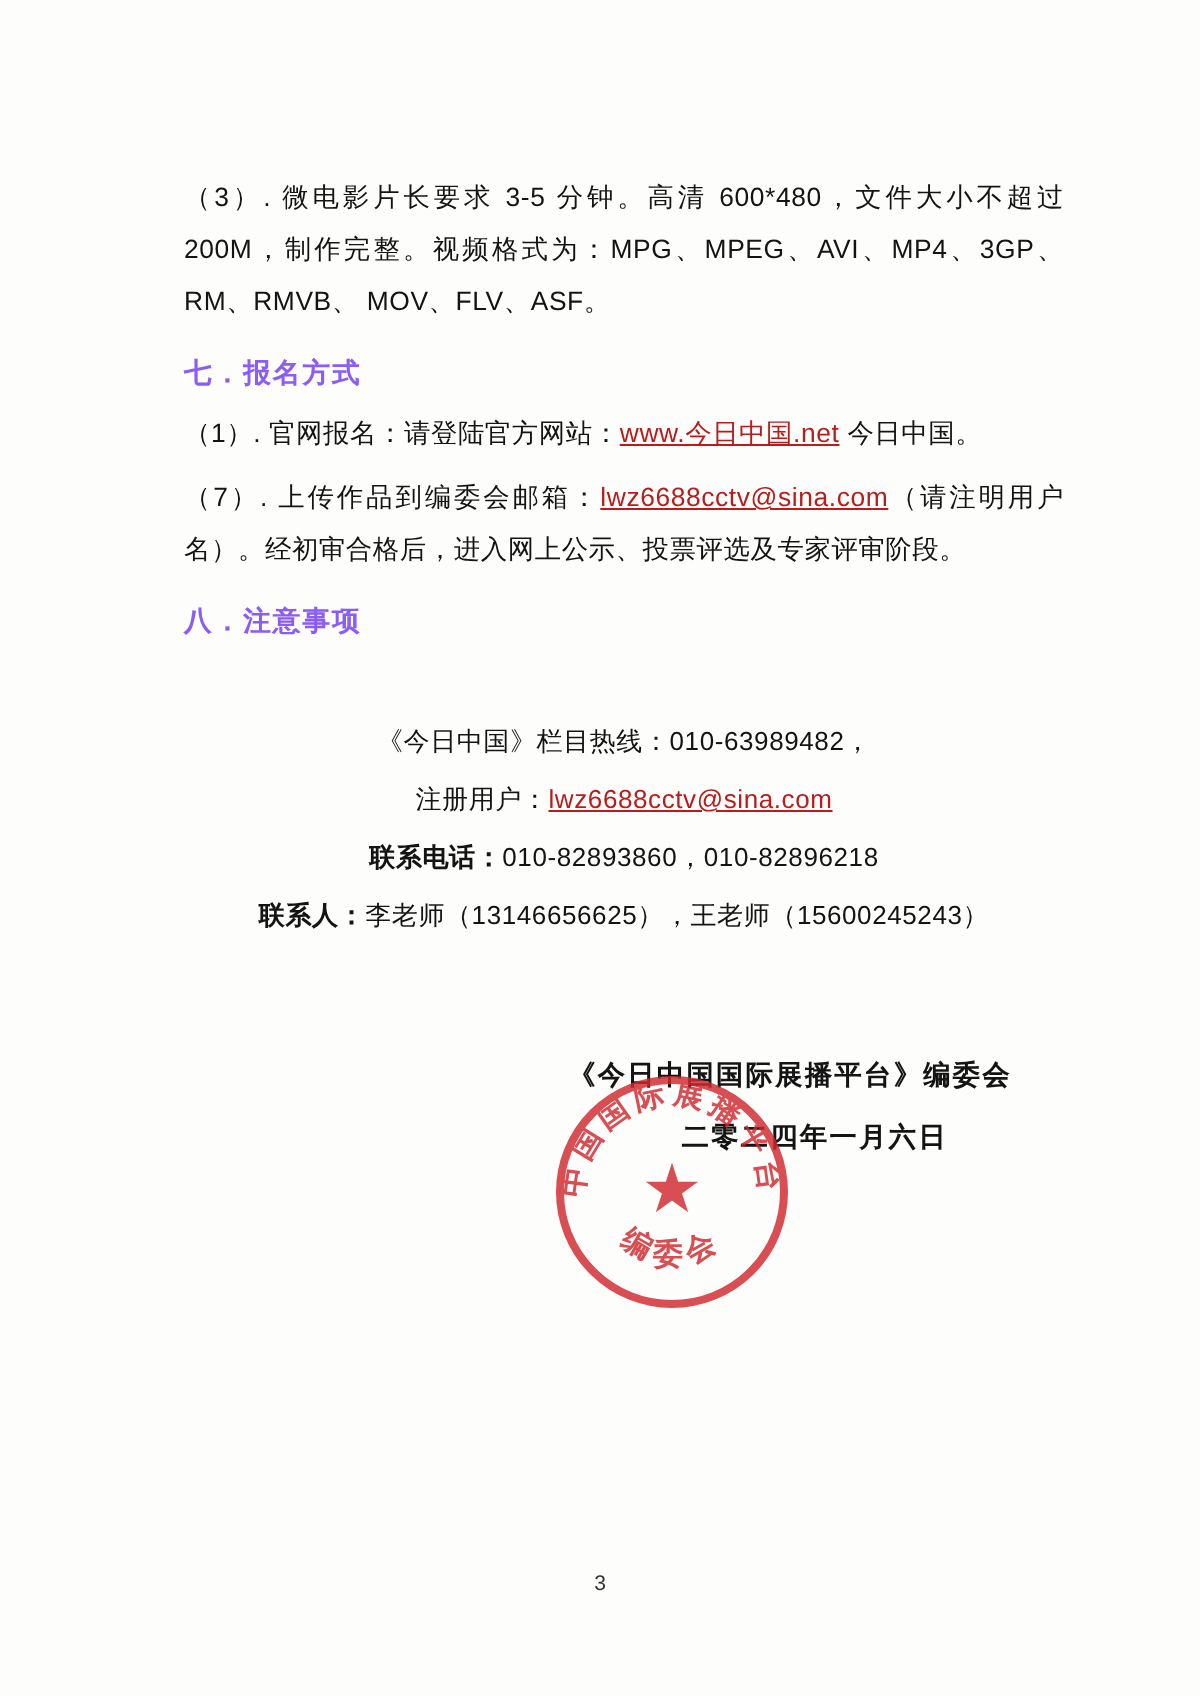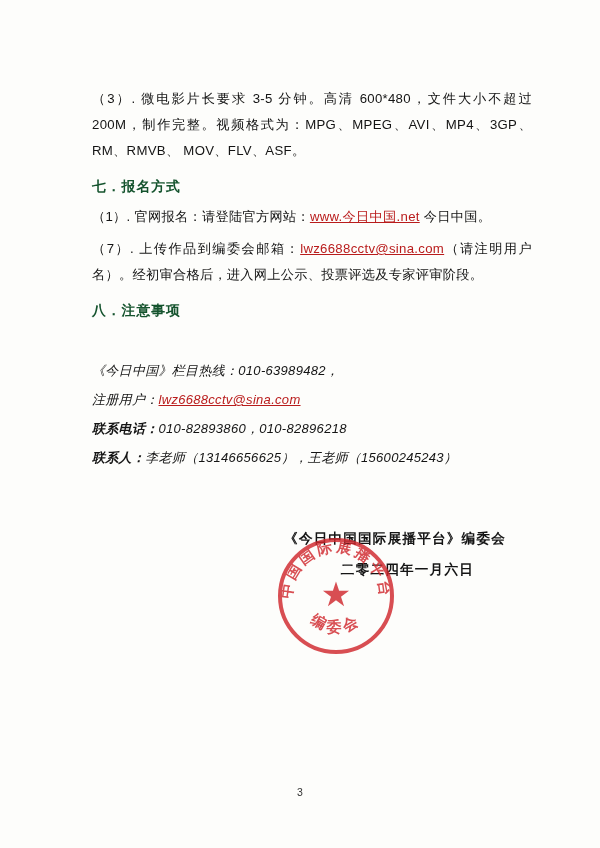--- a/index.html
+++ b/index.html
@@ -42,33 +42,33 @@
   }
   .indent2 {
     text-indent: 26px;
   }
   .heading {
     font-size: 13.8px;
     font-weight: bold;
     line-height: 30px;
     margin: 8px 0 2px 0;
     letter-spacing: 1px;
-    color: #14532d;
+    color: #8b5cf6;
   }
   .link {
     text-decoration: underline;
     color: #b91c1c;
   }
   .contact-block {
     margin-top: 30px;
   }
   .contact-block p {
+    text-align: center;
     line-height: 29px;
     font-size: 13px;
-    font-style: italic;
   }
   .bold {
     font-weight: bold;
   }
   .signature {
     margin-top: 52px;
     text-align: right;
     padding-right: 26px;
     font-family: Liberation Mono, monospace;
   }

